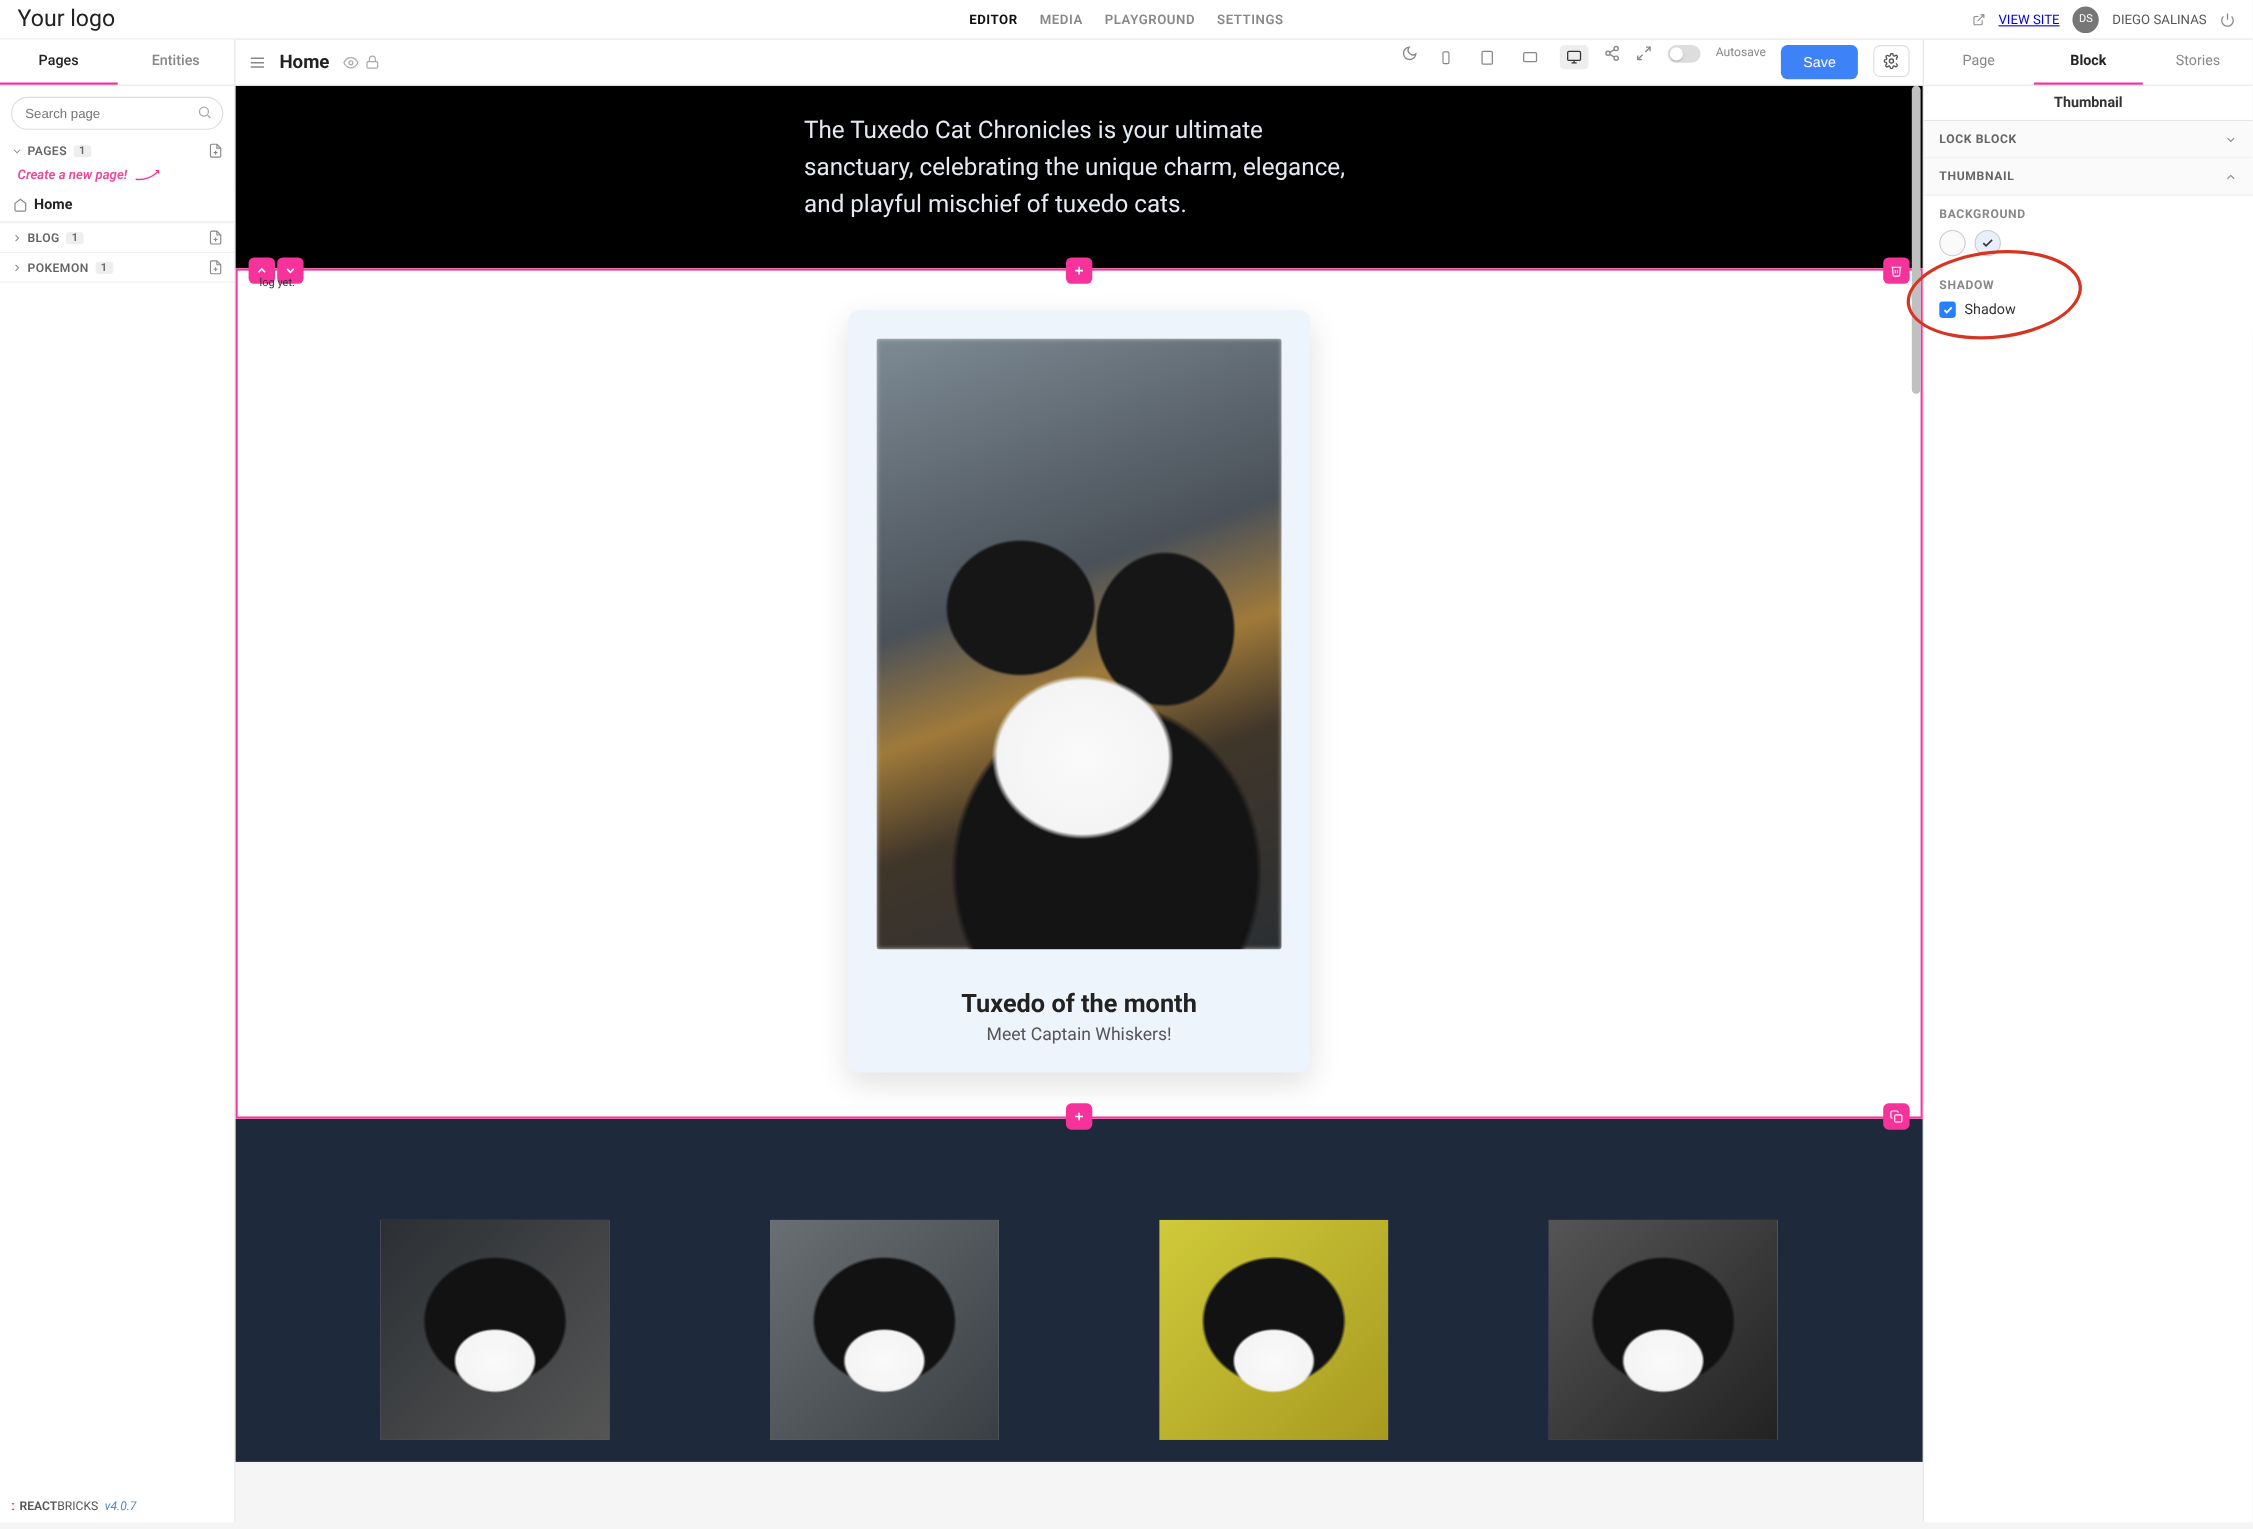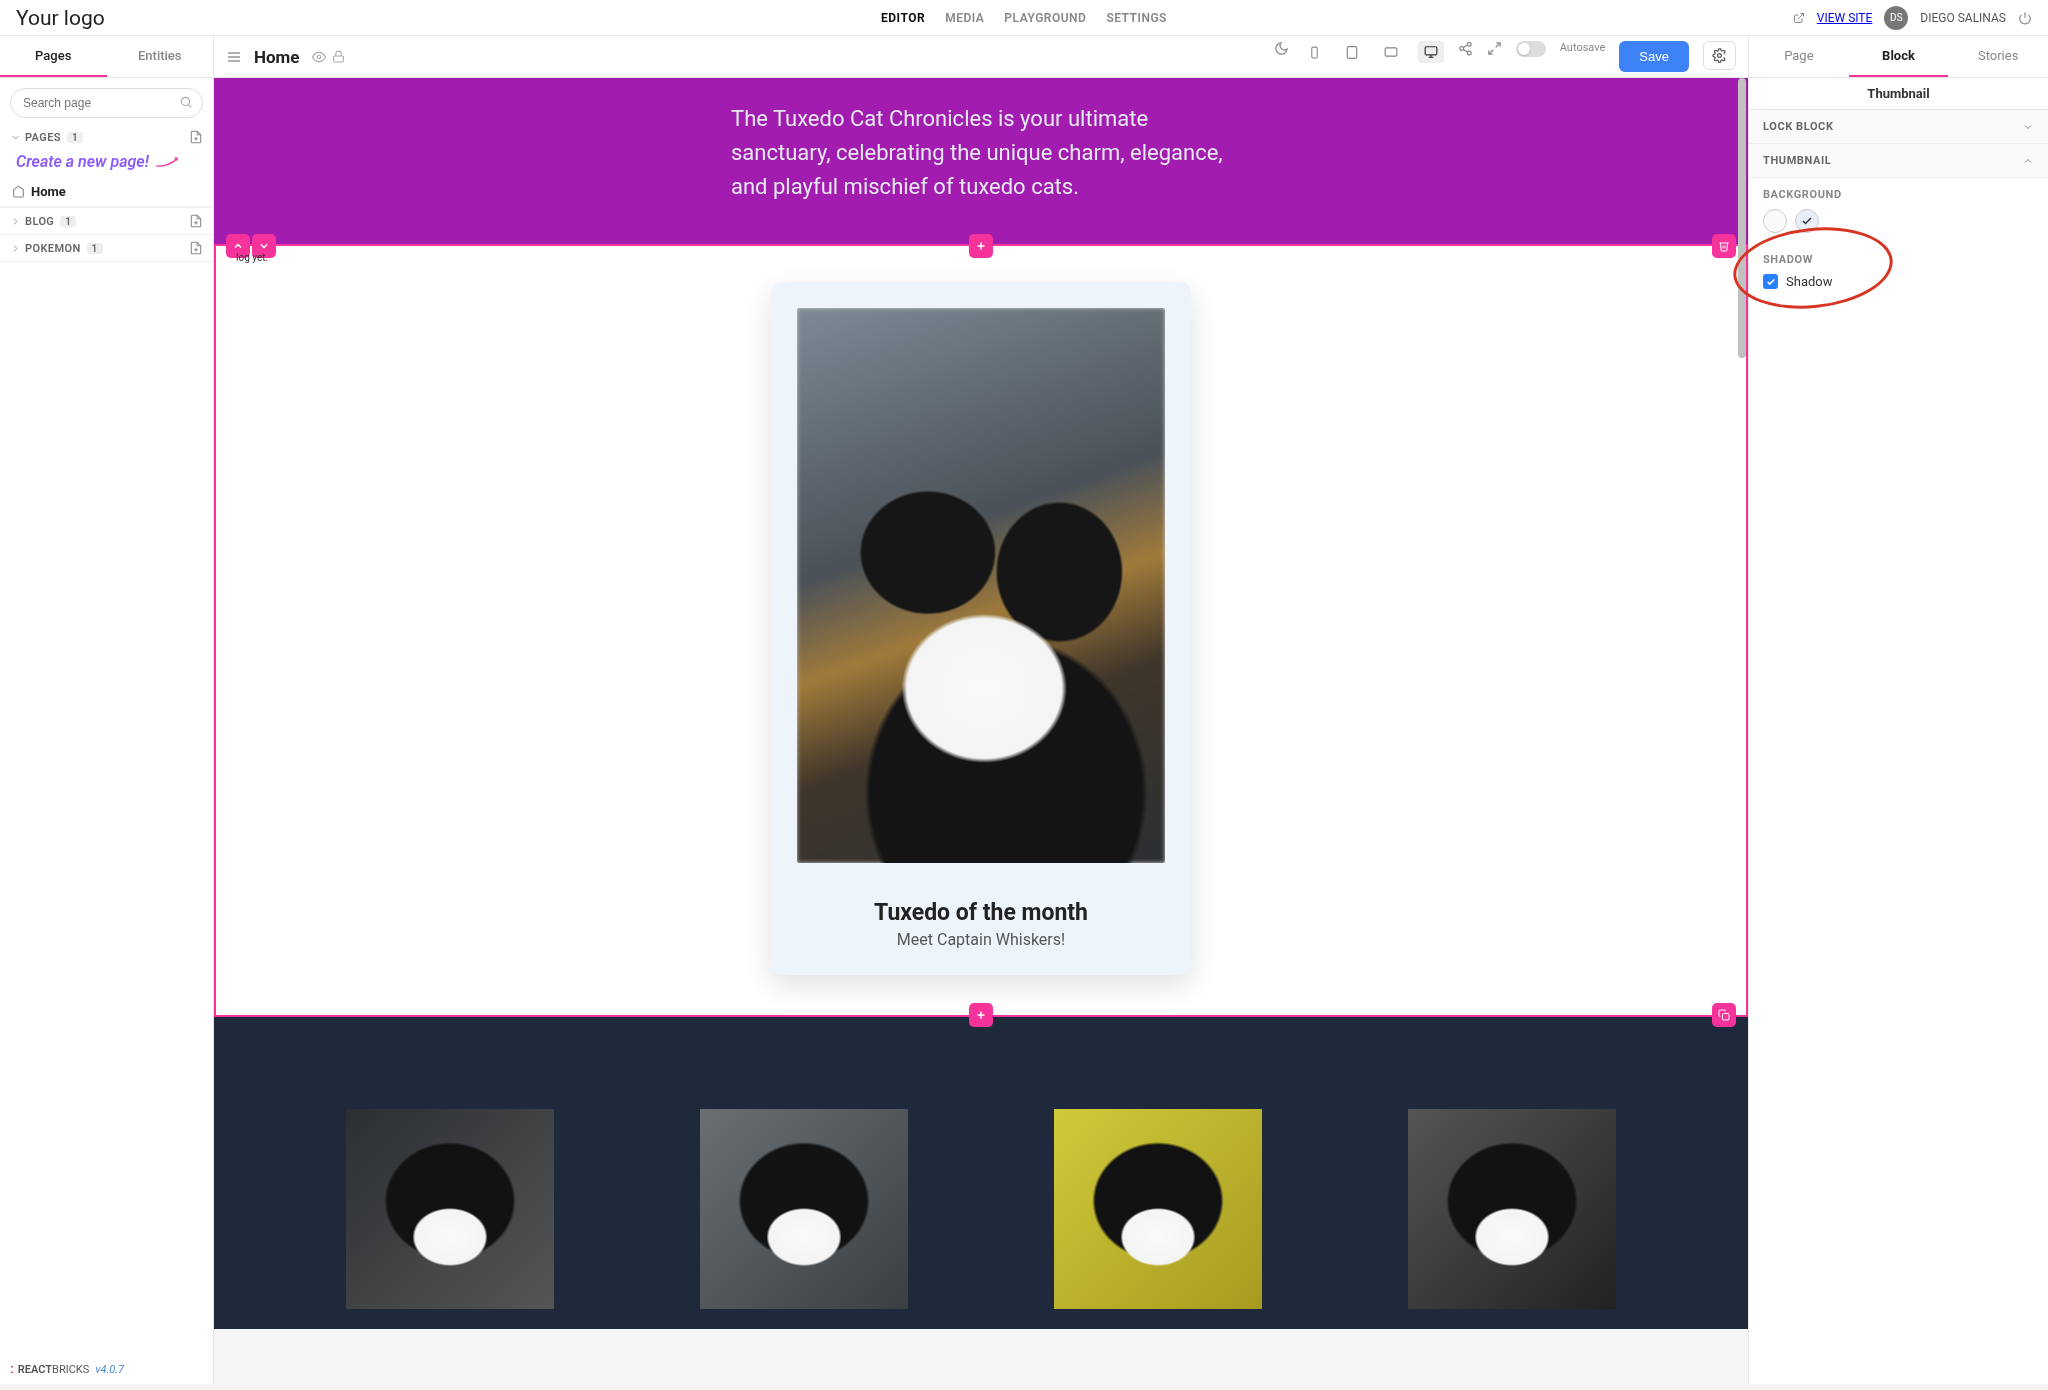--- a/index.html
+++ b/index.html
@@ -32,21 +32,21 @@
   .search input { width: 100%; padding: 7px 30px 7px 12px; border: 1px solid #ddd; border-radius: 16px; font-size: 12px; outline: none; }
   .search .mag { position: absolute; right: 10px; top: 7px; color: #aaa; }
 
   
   .treegroup { border-bottom: 1px solid #f0f0f0; }
   .treehead { display: flex; align-items: center; padding: 6px 10px; font-size: 11px; letter-spacing: 0.4px; color: #666; font-weight: 600; }
   .chev { margin-right: 4px; color: #888; }
   .count-badge { background: #eee; color: #666; font-size: 10px; border-radius: 3px; padding: 0 5px; margin-left: 6px; }
   .addpage-ic { margin-left: auto; color: #888; }
   .treecreate { padding: 2px 10px 6px 16px; display: flex; align-items: center; gap: 6px; }
-  .treecreate em { font-style: italic; font-weight: 600; font-size: 16px; color: #8b5cf6; }
+  .treecreate em { font-style: italic; font-weight: 600; font-size: 12px; color: #ec4899; }
   .arrowcurve { color: #f6339a; }
   .treeitem { display: flex; align-items: center; gap: 6px; padding: 7px 12px; font-size: 13px; font-weight: 600; color: #222; background: #fff; border-bottom: 1px solid #f0f0f0; }
   .treeitem .house { color: #888; }
   .treeitem.active { background: #fff; font-weight: 700; }
 
   
   .footerver { position: absolute; bottom: 8px; left: 10px; display: flex; align-items: center; gap: 6px; font-size: 11px; }
   .footerver .dots { color: #f6339a; font-size: 12px; letter-spacing: -2px; }
   .footerver .brand1 { color: #555; font-weight: 600; }
   .footerver .brand2 { color: #555; font-weight: 400; }
@@ -63,21 +63,21 @@
   .devicon.active { background: #eee; color: #333; }
   .toggle { width: 30px; height: 16px; background: #ddd; border-radius: 10px; position: relative; }
   .toggle::after { content: ""; width: 12px; height: 12px; background: #fff; border-radius: 50%; position: absolute; top: 2px; left: 2px; box-shadow: 0 1px 2px rgba(0,0,0,0.2); }
   .toggle-lbl { font-size: 11px; color: #888; }
   .savebtn { background: #3e82f7; color: #fff; border: none; padding: 8px 20px; border-radius: 6px; font-size: 13px; font-weight: 500; }
   .gearbtn { border: 1px solid #ddd; background: #fff; padding: 6px 8px; border-radius: 6px; display: flex; }
 
   
   .canvaswrap { flex: 1; overflow: auto; position: relative; }
   .canvas { width: 100%; position: relative; }
-  .herodark { background: #a21caf; color: #e5eaf2; padding: 24px 40px 40px; }
+  .herodark { background: #000000; color: #e5eaf2; padding: 24px 40px 40px; }
   .herodark p { font-size: 22px; line-height: 1.55; max-width: 500px; margin: 0 auto; text-align: left; }
   .blockpink { border: 2px solid #f6339a; background: #fff; position: relative; padding: 36px 16px 40px; min-height: 770px; display: flex; justify-content: center; }
   .blockctl-top { position: absolute; top: -12px; left: 10px; display: flex; gap: 2px; }
   .smbtn { width: 24px; height: 24px; background: #f6339a; color: #fff; border-radius: 5px; display: flex; align-items: center; justify-content: center; font-size: 13px; }
   .centered-add { position: absolute; left: 50%; transform: translateX(-50%); }
   .top-add { top: -12px; }
   .top-trash { position: absolute; top: -12px; right: 10px; }
   .noblog { position: absolute; left: 20px; top: 6px; font-size: 10px; color: #333; }
   .thumbcard { width: 420px; background: #eef4fb; border-radius: 10px; padding: 26px 26px 26px; box-shadow: 0 10px 28px rgba(0,0,0,0.12); }
   .thumbimg { width: 100%; height: 555px; background: #c9c9c9; border-radius: 2px; position: relative; overflow: hidden; }

